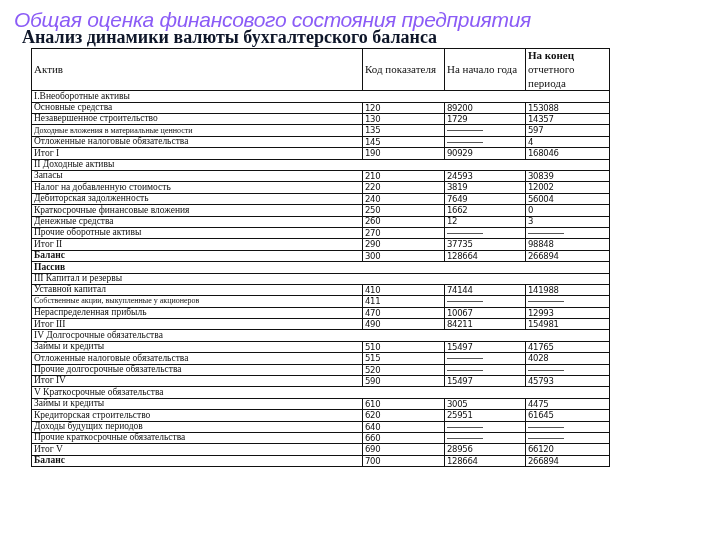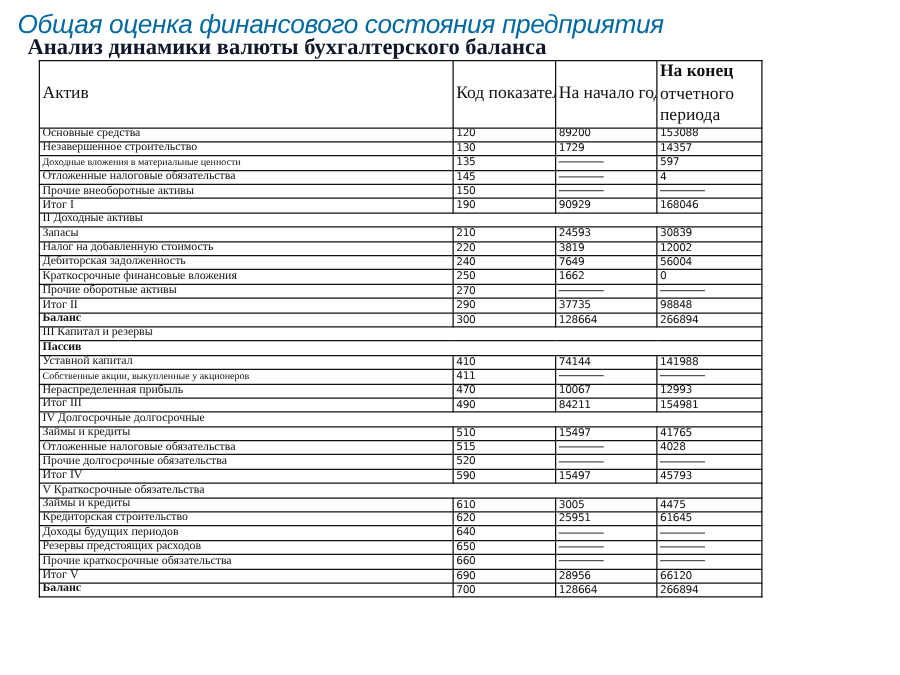--- a/index.html
+++ b/index.html
@@ -4,42 +4,42 @@
 <style>
   html, body { margin: 0; padding: 0; }
   body {
     width: 720px; height: 540px; overflow: hidden;
     background: #ffffff; position: relative;
     font-family: "Liberation Serif", serif; color: #111;
   }
   .title {
     position: absolute; left: 14px; top: 8px;
     font-family: "Liberation Sans", sans-serif; font-style: italic;
-    font-size: 21px; letter-spacing: -0.3px; color: #0369a1; white-space: nowrap;
+    font-size: 21px; letter-spacing: -0.3px; color: #8b5cf6; white-space: nowrap;
   }
   .subtitle {
     position: absolute; left: 22px; top: 27px;
     font-family: "Liberation Serif", serif; font-weight: bold;
     font-size: 18px; color: #0f172a; white-space: nowrap;
   }
   table.balance {
     position: absolute; left: 31px; top: 48px;
     border-collapse: collapse; table-layout: fixed;
     width: 578px; font-size: 9.5px; line-height: 1;
   }
   table.balance col.c1 { width: 331px; }
   table.balance col.c2 { width: 82px; }
   table.balance col.c3 { width: 81px; }
   table.balance col.c4 { width: 84px; }
   table.balance td, table.balance th {
     border: 1px solid #111; padding: 0 2px; height: 10.4px;
     font-weight: normal; text-align: left; vertical-align: middle;
     white-space: nowrap; overflow: hidden;
   }
-  table.balance thead th { height: 38px; font-size: 14px; }
+  table.balance thead th { height: 38px; font-size: 11px; }
   table.balance thead th .b1 { font-weight: bold; }
   table.balance thead th.wrap { white-space: normal; line-height: 1.25; }
   tr.section td { border-right: 1px solid #111; }
   tr.section td.full { }
   tr.bold td.name { font-weight: bold; }
   td.num { font-family: "DejaVu Sans", sans-serif; font-size: 8.5px; letter-spacing: -0.3px; }
   .small { font-size: 8px; }
   .dash { display: inline-block; width: 36px; border-top: 1px solid #555; vertical-align: middle; }
 </style>
 </head>
@@ -61,20 +61,23 @@
       <th><span>Код показателя</span></th>
       <th><span>На начало года</span></th>
       <th class="wrap">
         <span class="b1">На конец</span><br>
         <span>отчетного</span><br>
         <span>периода</span>
       </th>
     </tr>
   </thead>
   <tbody id="rows">
+      <tr class="section">
+        <td colspan="4" class="name full">I.Внеоборотные активы</td>
+      </tr>
       <tr class="">
         <td class="name">Основные средства</td>
         <td class="num">120</td>
         <td class="num">89200</td>
         <td class="num">153088</td>
       </tr>
       <tr class="">
         <td class="name">Незавершенное строительство</td>
         <td class="num">130</td>
         <td class="num">1729</td>
@@ -86,26 +89,20 @@
         <td class="num"><span class="dash"></span></td>
         <td class="num">597</td>
       </tr>
       <tr class="">
         <td class="name">Отложенные налоговые обязательства</td>
         <td class="num">145</td>
         <td class="num"><span class="dash"></span></td>
         <td class="num">4</td>
       </tr>
       <tr class="">
-        <td class="name">Прочие внеоборотные активы</td>
-        <td class="num">150</td>
-        <td class="num"><span class="dash"></span></td>
-        <td class="num"><span class="dash"></span></td>
-      </tr>
-      <tr class="">
         <td class="name">Итог I</td>
         <td class="num">190</td>
         <td class="num">90929</td>
         <td class="num">168046</td>
       </tr>
       <tr class="section">
         <td colspan="4" class="name full">II Доходные активы</td>
       </tr>
       <tr class="">
         <td class="name">Запасы</td>
@@ -123,44 +120,50 @@
         <td class="name">Дебиторская задолженность</td>
         <td class="num">240</td>
         <td class="num">7649</td>
         <td class="num">56004</td>
       </tr>
       <tr class="">
         <td class="name">Краткосрочные финансовые вложения</td>
         <td class="num">250</td>
         <td class="num">1662</td>
         <td class="num">0</td>
+      </tr>
+      <tr class="">
+        <td class="name">Денежные средства</td>
+        <td class="num">260</td>
+        <td class="num">12</td>
+        <td class="num">3</td>
       </tr>
       <tr class="">
         <td class="name">Прочие оборотные активы</td>
         <td class="num">270</td>
         <td class="num"><span class="dash"></span></td>
         <td class="num"><span class="dash"></span></td>
       </tr>
       <tr class="">
         <td class="name">Итог II</td>
         <td class="num">290</td>
         <td class="num">37735</td>
         <td class="num">98848</td>
       </tr>
       <tr class="bold">
         <td class="name">Баланс</td>
         <td class="num">300</td>
         <td class="num">128664</td>
         <td class="num">266894</td>
       </tr>
-      <tr class="section">
-        <td colspan="4" class="name full">III Капитал и резервы</td>
-      </tr>
       <tr class="section bold">
         <td colspan="4" class="name full">Пассив</td>
+      </tr>
+      <tr class="section">
+        <td colspan="4" class="name full">III Капитал и резервы</td>
       </tr>
       <tr class="">
         <td class="name">Уставной капитал</td>
         <td class="num">410</td>
         <td class="num">74144</td>
         <td class="num">141988</td>
       </tr>
       <tr class="">
         <td class="name small">Собственные акции, выкупленные у акционеров</td>
         <td class="num">411</td>
@@ -173,21 +176,21 @@
         <td class="num">10067</td>
         <td class="num">12993</td>
       </tr>
       <tr class="">
         <td class="name">Итог III</td>
         <td class="num">490</td>
         <td class="num">84211</td>
         <td class="num">154981</td>
       </tr>
       <tr class="section">
-        <td colspan="4" class="name full">IV Долгосрочные долгосрочные</td>
+        <td colspan="4" class="name full">IV Долгосрочные обязательства</td>
       </tr>
       <tr class="">
         <td class="name">Займы и кредиты</td>
         <td class="num">510</td>
         <td class="num">15497</td>
         <td class="num">41765</td>
       </tr>
       <tr class="">
         <td class="name">Отложенные налоговые обязательства</td>
         <td class="num">515</td>
@@ -217,26 +220,20 @@
       </tr>
       <tr class="">
         <td class="name">Кредиторская строительство</td>
         <td class="num">620</td>
         <td class="num">25951</td>
         <td class="num">61645</td>
       </tr>
       <tr class="">
         <td class="name">Доходы будущих периодов</td>
         <td class="num">640</td>
-        <td class="num"><span class="dash"></span></td>
-        <td class="num"><span class="dash"></span></td>
-      </tr>
-      <tr class="">
-        <td class="name">Резервы предстоящих расходов</td>
-        <td class="num">650</td>
         <td class="num"><span class="dash"></span></td>
         <td class="num"><span class="dash"></span></td>
       </tr>
       <tr class="">
         <td class="name">Прочие краткосрочные обязательства</td>
         <td class="num">660</td>
         <td class="num"><span class="dash"></span></td>
         <td class="num"><span class="dash"></span></td>
       </tr>
       <tr class="">

